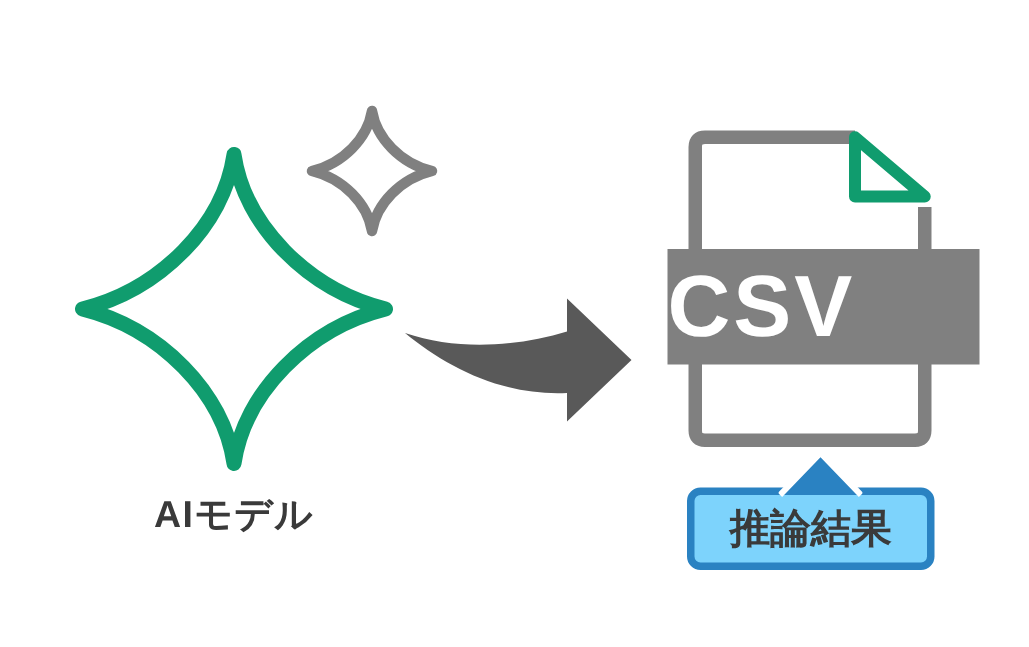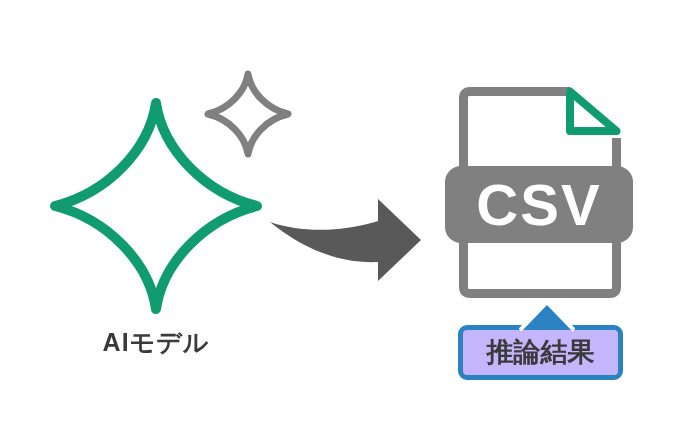--- a/index.html
+++ b/index.html
@@ -60,40 +60,39 @@
   }
   .doc .fold {
     fill: #ffffff;
     stroke: var(--green);
     stroke-width: 8;
     stroke-linejoin: round;
   }
 
   
   .banner {
-    left: 445px; top: 166px; width: 188px; height: 77px;
+    left: 445px; top: 166px; width: 208px; height: 77px;
     background: var(--gray);
-    border-radius: 16px;
+    border-radius: 0;
     display: flex;
     align-items: center;
-    justify-content: center;
   }
   .banner span {
     color: var(--white);
     font-size: 58px;
     font-weight: 700;
     letter-spacing: 2px;
     line-height: 1;
   }
 
   
   .callout {
     left: 458px; top: 325px; width: 165px; height: 55px;
     box-sizing: border-box;
-    background: #c4b5fd;
+    background: #7dd3fc;
     border: 5px solid var(--blue);
     border-radius: 9px;
     display: flex;
     align-items: center;
     justify-content: center;
   }
   .callout span {
     font-size: 27px;
     font-weight: bold;
     color: var(--text-dark);

